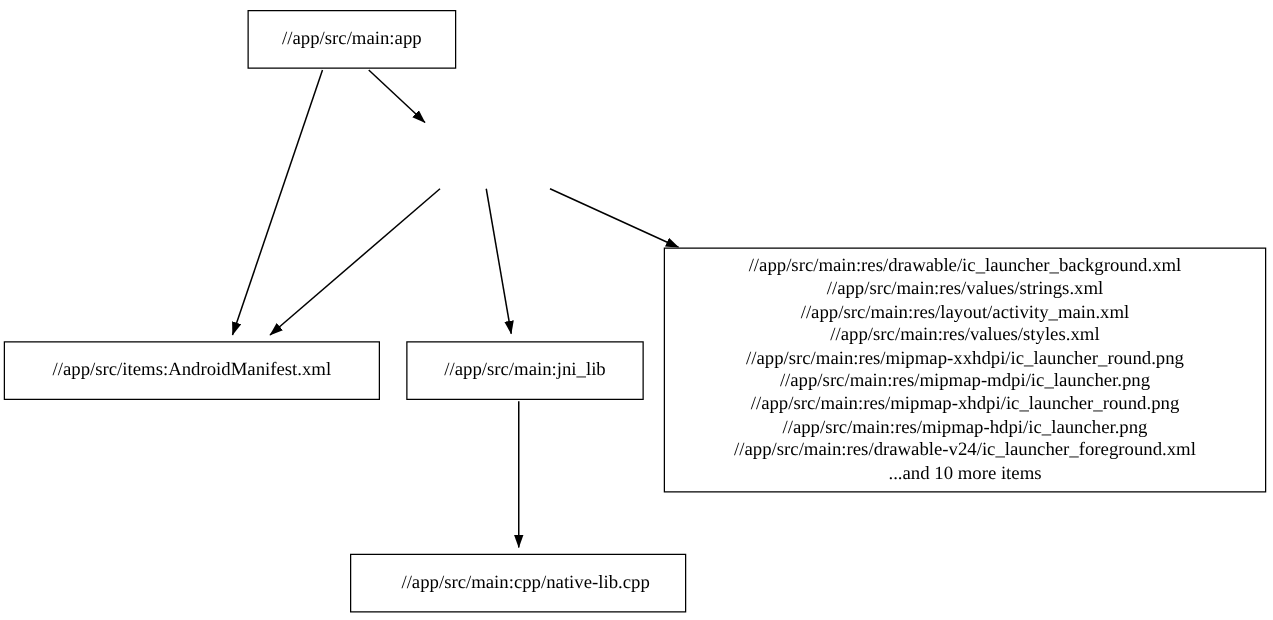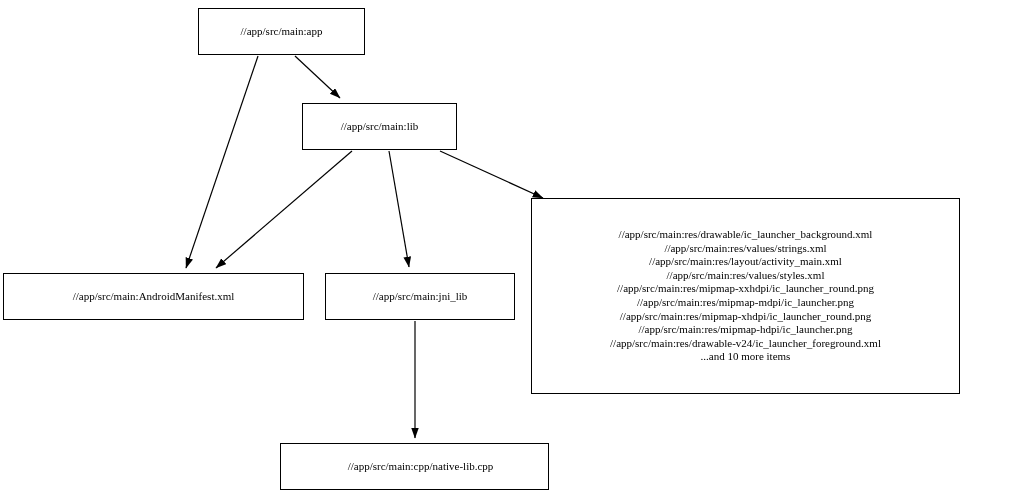--- a/index.html
+++ b/index.html
@@ -19,21 +19,21 @@
     position: absolute;
     box-sizing: border-box;
     border: 1px solid #000000;
     background: #ffffff;
     display: flex;
     align-items: center;
     justify-content: center;
     text-align: center;
     color: #000000;
     font-family: "Liberation Serif", serif;
-    font-size: 11px;
+    font-size: 15px;
     line-height: 1.0;
     white-space: pre;
   }
   .node.multiline {
     line-height: 1.23;
   }
   svg.edges {
     position: absolute;
     left: 0;
     top: 0;
@@ -59,33 +59,30 @@
       <path d="M389,151 L409,267"></path>
       <path d="M440,151 L543,198"></path>
       <path d="M415,321 L415,438"></path>
     </g>
   </svg>
 
   <div class="node" style="left:198px; top:8px; width:167px; height:47px;">
     <span>//app/src/main:app</span>
   </div>
 
-  <div class="node" style="left:302px; top:103px; width:155px; height:47px;">
-    <span>//app/src/main:lib</span>
-  </div>
 
   <div class="node" style="left:3px; top:273px; width:301px; height:47px;">
-    <span>//app/src/main:AndroidManifest.xml</span>
+    <span>//app/src/items:AndroidManifest.xml</span>
   </div>
 
   <div class="node" style="left:325px; top:273px; width:190px; height:47px;">
     <span>//app/src/main:jni_lib</span>
   </div>
 
-  <div class="node multiline" style="left:531px; top:198px; width:429px; height:196px;">
+  <div class="node multiline" style="left:531px; top:198px; width:482px; height:196px;">
     <span>//app/src/main:res/drawable/ic_launcher_background.xml
 //app/src/main:res/values/strings.xml
 //app/src/main:res/layout/activity_main.xml
 //app/src/main:res/values/styles.xml
 //app/src/main:res/mipmap-xxhdpi/ic_launcher_round.png
 //app/src/main:res/mipmap-mdpi/ic_launcher.png
 //app/src/main:res/mipmap-xhdpi/ic_launcher_round.png
 //app/src/main:res/mipmap-hdpi/ic_launcher.png
 //app/src/main:res/drawable-v24/ic_launcher_foreground.xml
 ...and 10 more items</span>

